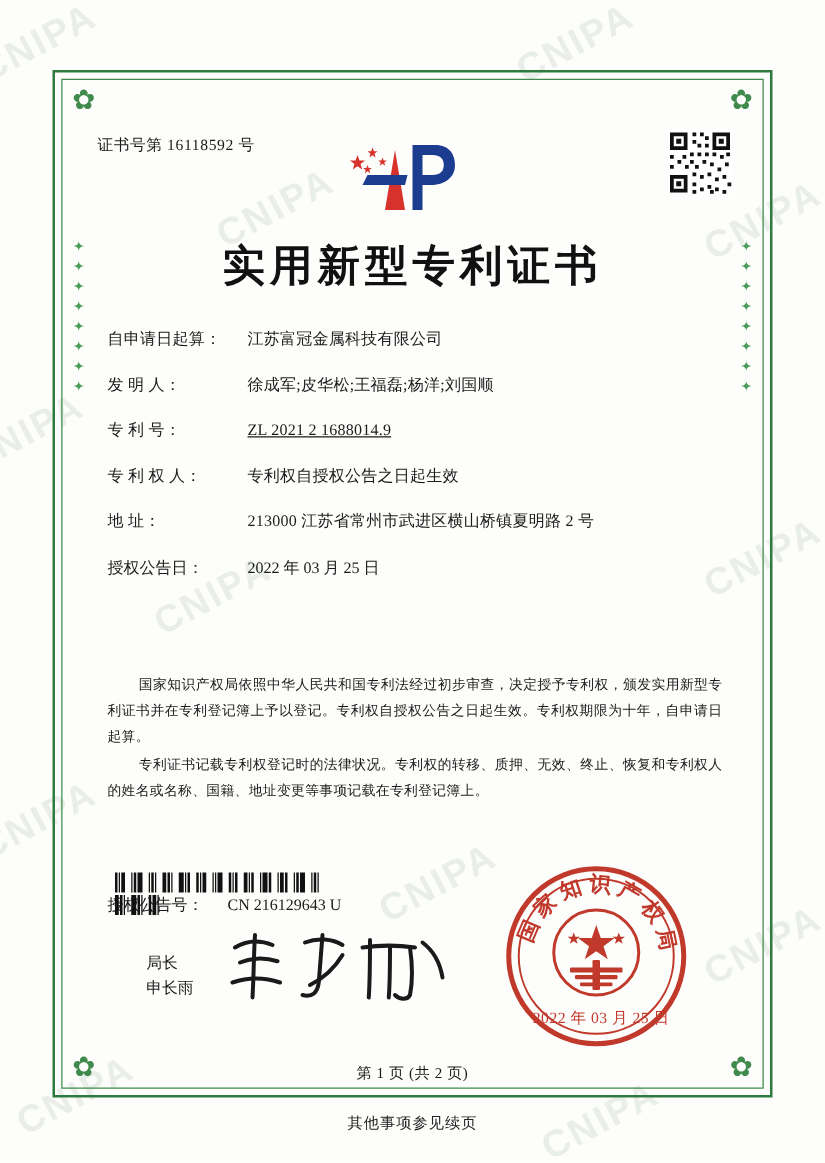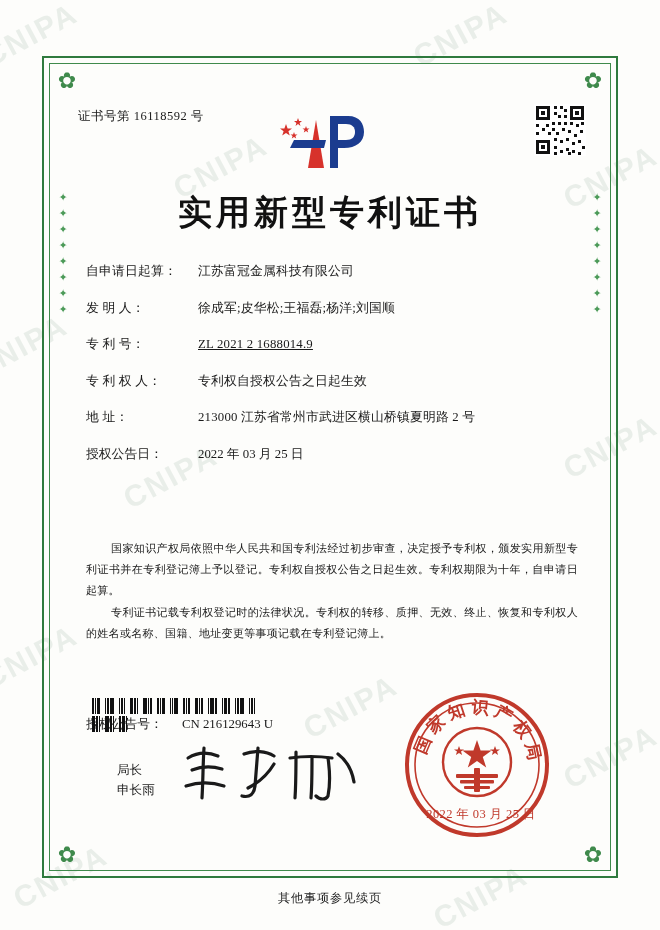--- a/index.html
+++ b/index.html
@@ -440,16 +440,17 @@
       <defs>
         <path id="sealArcTop" d="M 75 75 m -52 0 a 52 52 0 1 1 104 0" fill="none"></path>
       </defs>
       <text font-family="'Liberation Serif', serif" font-size="17" font-weight="bold" fill="#c0392b" letter-spacing="5">
         <textPath href="#sealArcTop" startOffset="6%">国家知识产权局</textPath>
       </text>
     </svg>
   </div>
   <div class="seal-date">2022 年 03 月 25 日</div>
 
+  <div class="page-num">第 1 页 (共 2 页)</div>
 
   <div class="footnote">其他事项参见续页</div>
 
 </div>
 
 </body></html>

